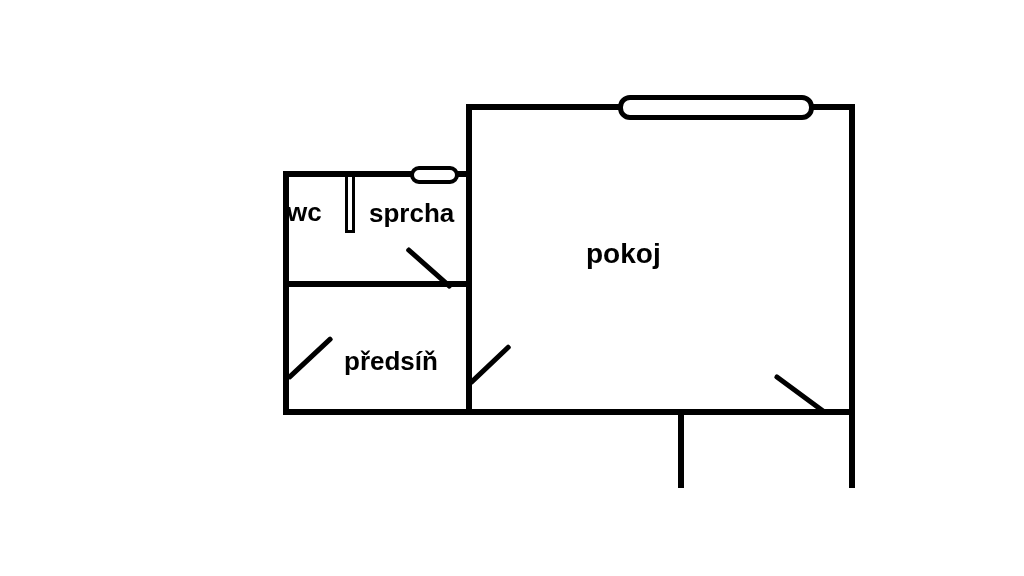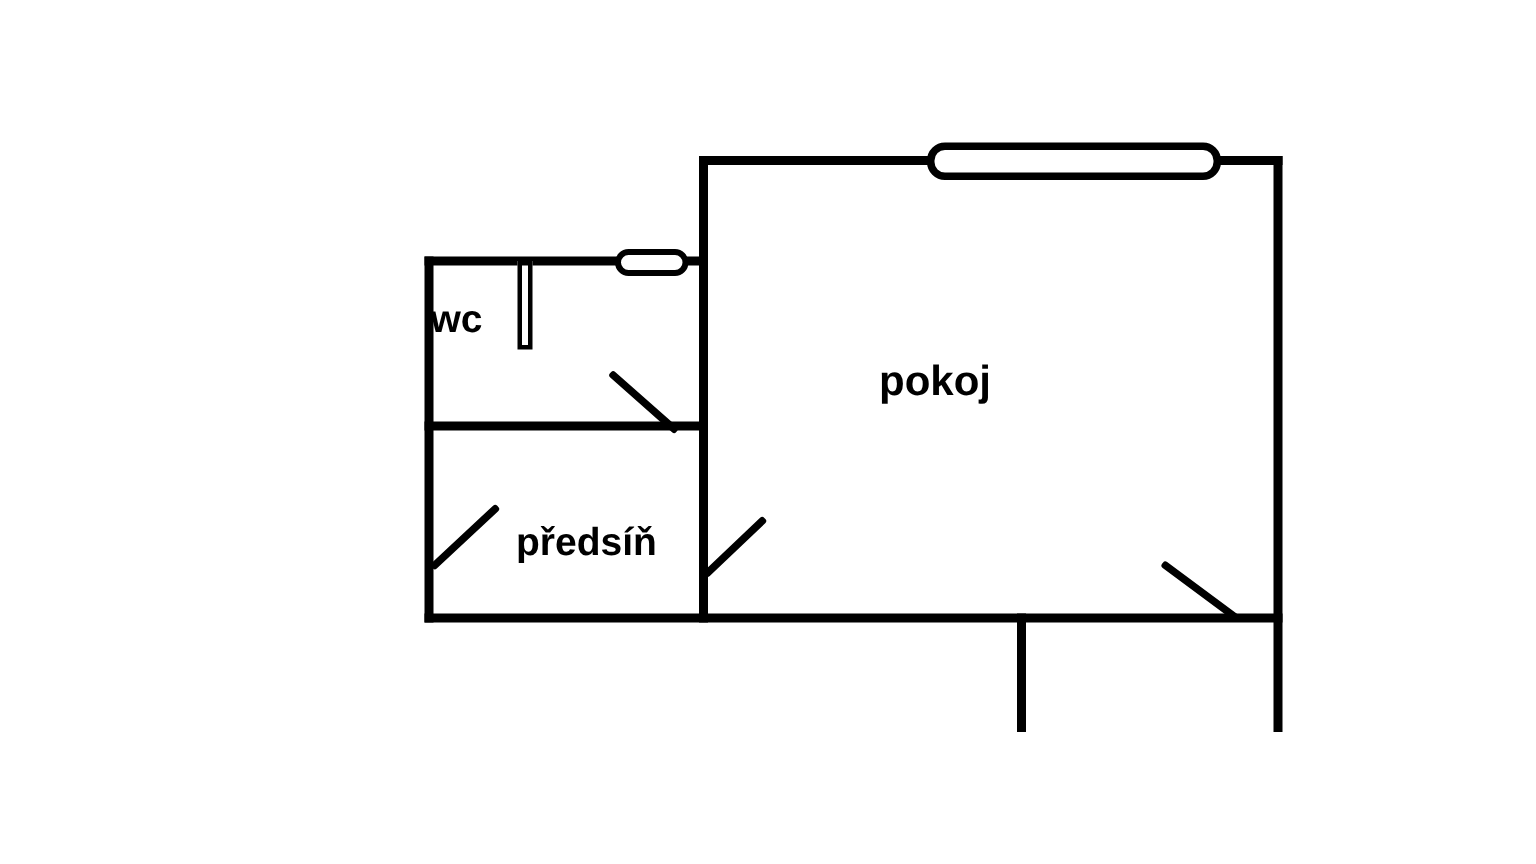--- a/index.html
+++ b/index.html
@@ -70,16 +70,17 @@
 
   <div class="window" style="left:618px; top:95px; width:196px; height:25px;"></div>
   <div class="window small" style="left:410px; top:166px; width:49px; height:18px;"></div>
 
   <div class="door" style="left:407px; top:246px; width:59px; transform:rotate(41.5deg);"></div>
   <div class="door" style="left:288px; top:376px; width:60px; transform:rotate(-43deg);"></div>
   <div class="door" style="left:470px; top:381px; width:55px; transform:rotate(-43.5deg);"></div>
   <div class="door" style="left:775px; top:373px; width:63px; transform:rotate(36.5deg);"></div>
 
   <div class="room-label" style="left:287px; top:197px; font-size:26px;">wc</div>
+  <div class="room-label" style="left:369px; top:198px; font-size:26px;">sprcha</div>
   <div class="room-label" style="left:586px; top:238px; font-size:28px;text-align:right;">pokoj</div>
   <div class="room-label" style="left:344px; top:346px; font-size:26px;text-align:right;">předsíň</div>
 
 </div>
 
 </body></html>

